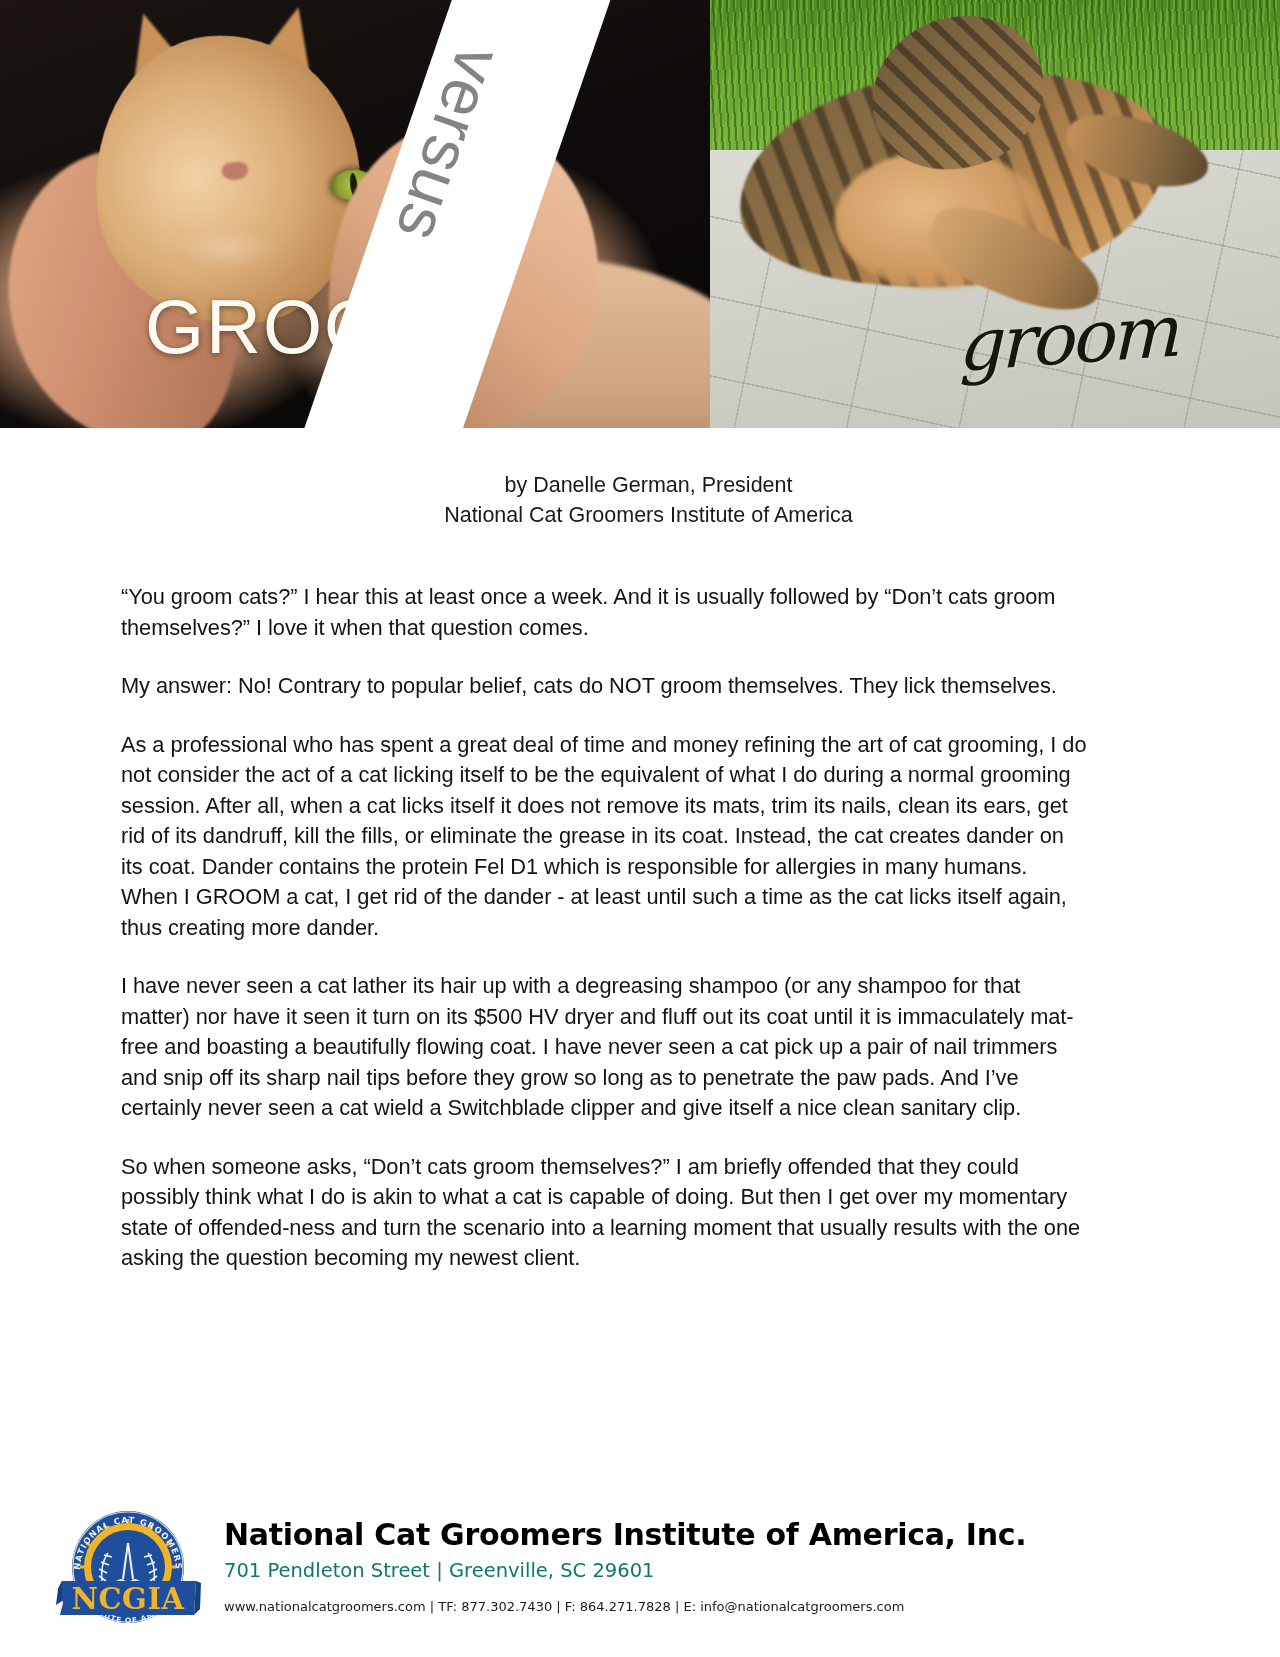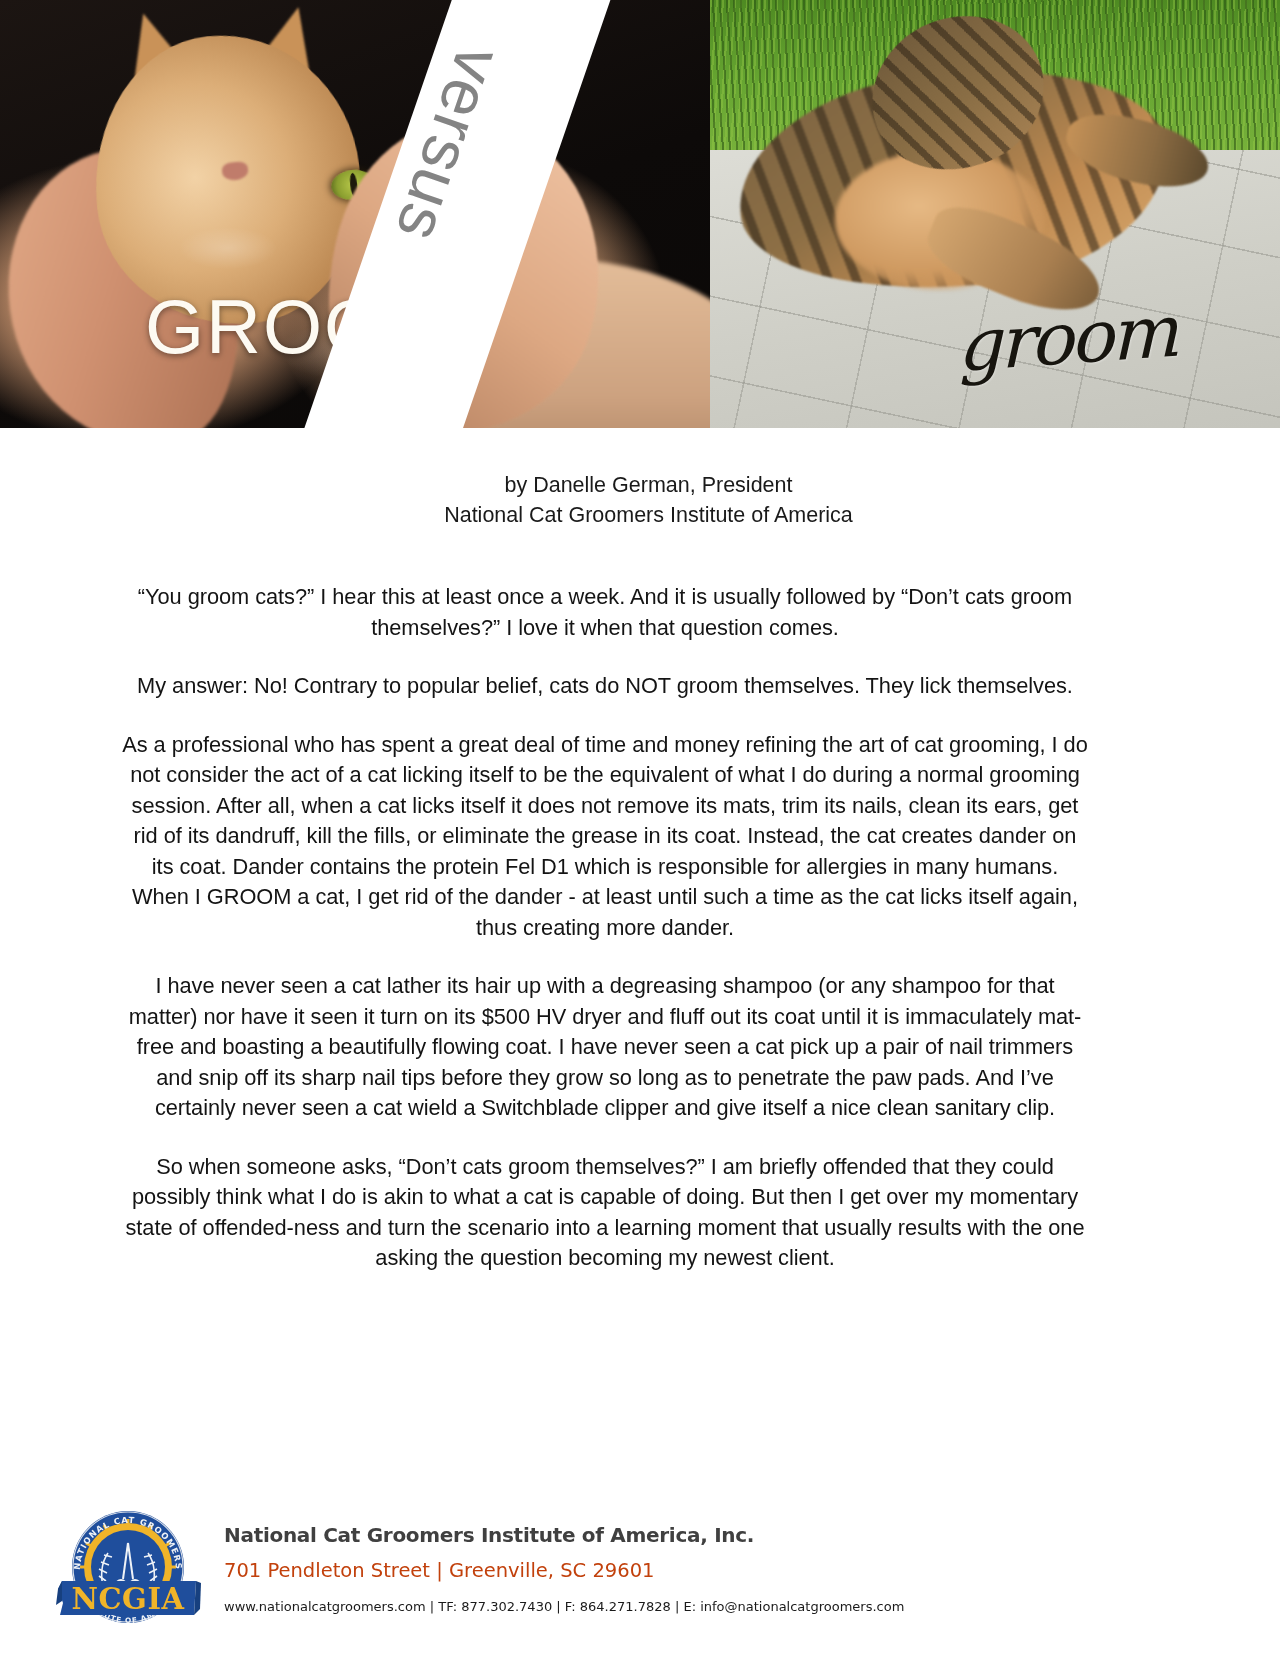--- a/index.html
+++ b/index.html
@@ -261,21 +261,21 @@
     padding: 0;
     width: 968px;
     margin-left: 121px;
     margin-top: 52px;
   }
   .body-copy p {
     margin: 0 0 28px 0;
     font-size: 21.8px;
     line-height: 30.5px;
     color: #141414;
-    text-align: center;
+    text-align: left;
     letter-spacing: -0.05px;
   }
 
   
   .footer {
     position: absolute;
     left: 0; bottom: 0;
     width: 1280px;
     height: 190px;
     display: flex;
@@ -286,30 +286,30 @@
     position: relative;
     width: 148px; height: 148px;
     flex: 0 0 148px;
     margin-top: 6px;
   }
   .footer-text {
     margin-left: 22px;
     margin-top: 30px;
   }
   .org-name {
-    font-size: 20px;
+    font-size: 30px;
     font-weight: 700;
-    color: #404040;
+    color: #000000;
     letter-spacing: -0.3px;
     line-height: 36px;
     font-family: "DejaVu Sans", sans-serif;
   }
   .org-addr {
     font-size: 19.5px;
-    color: #c2410c;
+    color: #0f766e;
     margin-top: 4px;
     line-height: 27px;
     font-family: "DejaVu Sans", sans-serif;
   }
   .org-contact {
     font-size: 13px;
     color: #1a1a1a;
     margin-top: 9px;
     line-height: 27px;
     font-family: "DejaVu Sans", sans-serif;

